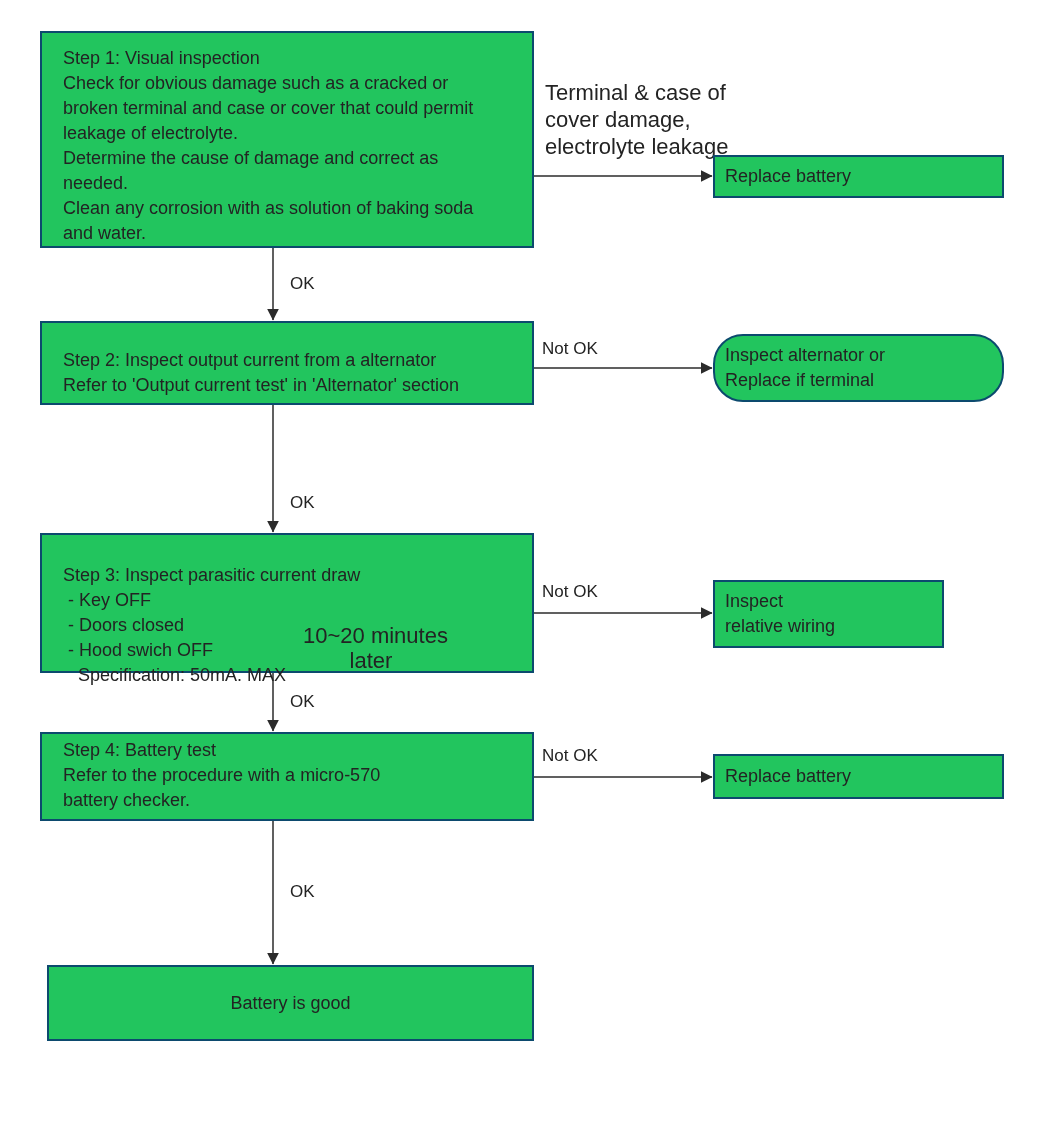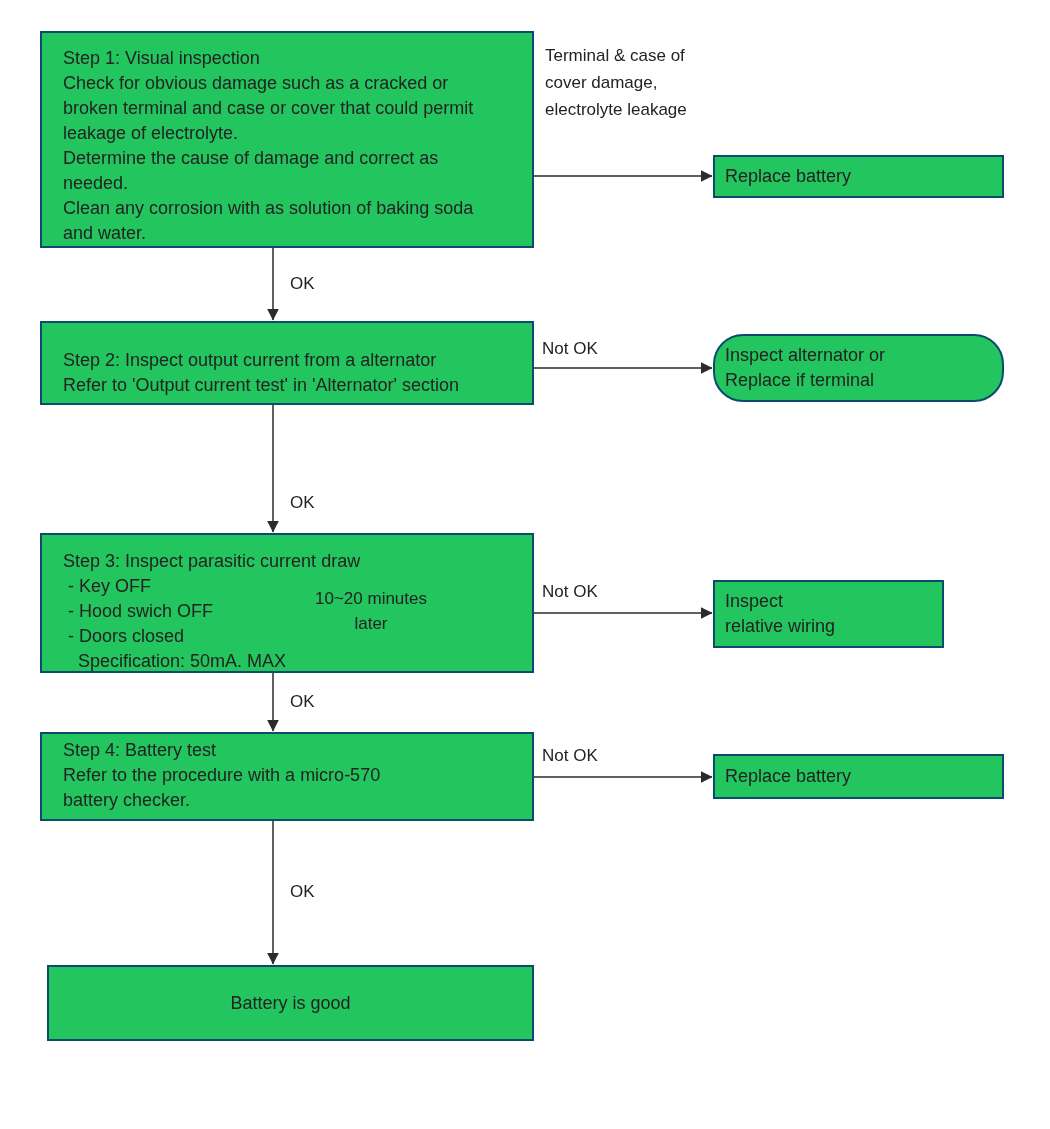--- a/index.html
+++ b/index.html
@@ -20,21 +20,21 @@
     line-height: 25px;
   }
   .box .line, .note .line { white-space: pre; }
   .step-box { padding-left: 21px; }
   .outcome-box {
     display: flex; flex-direction: column; justify-content: center;
     padding-left: 10px;
   }
   .center-box { display: flex; align-items: center; justify-content: center; }
   .float-label { position: absolute; font-size: 17px; line-height: 22px; }
-  .note { position: absolute; font-size: 17px; }
+  .note { position: absolute; font-size: 22px; margin-top: 37px; }
   svg.arrows { position: absolute; left: 0; top: 0; pointer-events: none; }
 </style>
 </head>
 <body>
 
 <div class="canvas">
 
   <svg class="arrows" width="1050" height="1129" viewBox="0 0 1050 1129">
     <defs>
       <marker id="ah" viewBox="0 0 10 10" refX="9.5" refY="5" markerWidth="8" markerHeight="8" orient="auto-start-reverse">
@@ -84,25 +84,25 @@
 
   <div class="float-label" style="left:542px; top:338px;">Not OK</div>
 
   <div class="box outcome-box" style="left:713px; top:334px; width:291px; height:68px;border-radius:30px;">
     <div class="line">Inspect alternator or</div>
     <div class="line">Replace if terminal</div>
   </div>
 
   <div class="float-label" style="left:290px; top:492px;">OK</div>
 
-  <div class="box step-box" style="left:40px; top:533px; width:494px; height:140px; padding-top:14px;">
+  <div class="box step-box" style="left:40px; top:533px; width:494px; height:140px; padding-top:28px;">
     <div class="line">Step 3: Inspect parasitic current draw</div>
     <div class="line"> - Key OFF</div>
+    <div class="line"> - Doors closed</div>
     <div class="line"> - Hood swich OFF</div>
-    <div class="line"> - Doors closed</div>
     <div class="line">   Specification: 50mA. MAX</div>
   </div>
 
   <div class="note" style="left:303px; top:586px; width:136px; text-align:center; line-height:25px;">
     <div class="line">10~20 minutes</div>
     <div class="line">later</div>
   </div>
 
   <div class="float-label" style="left:542px; top:581px;">Not OK</div>
 

